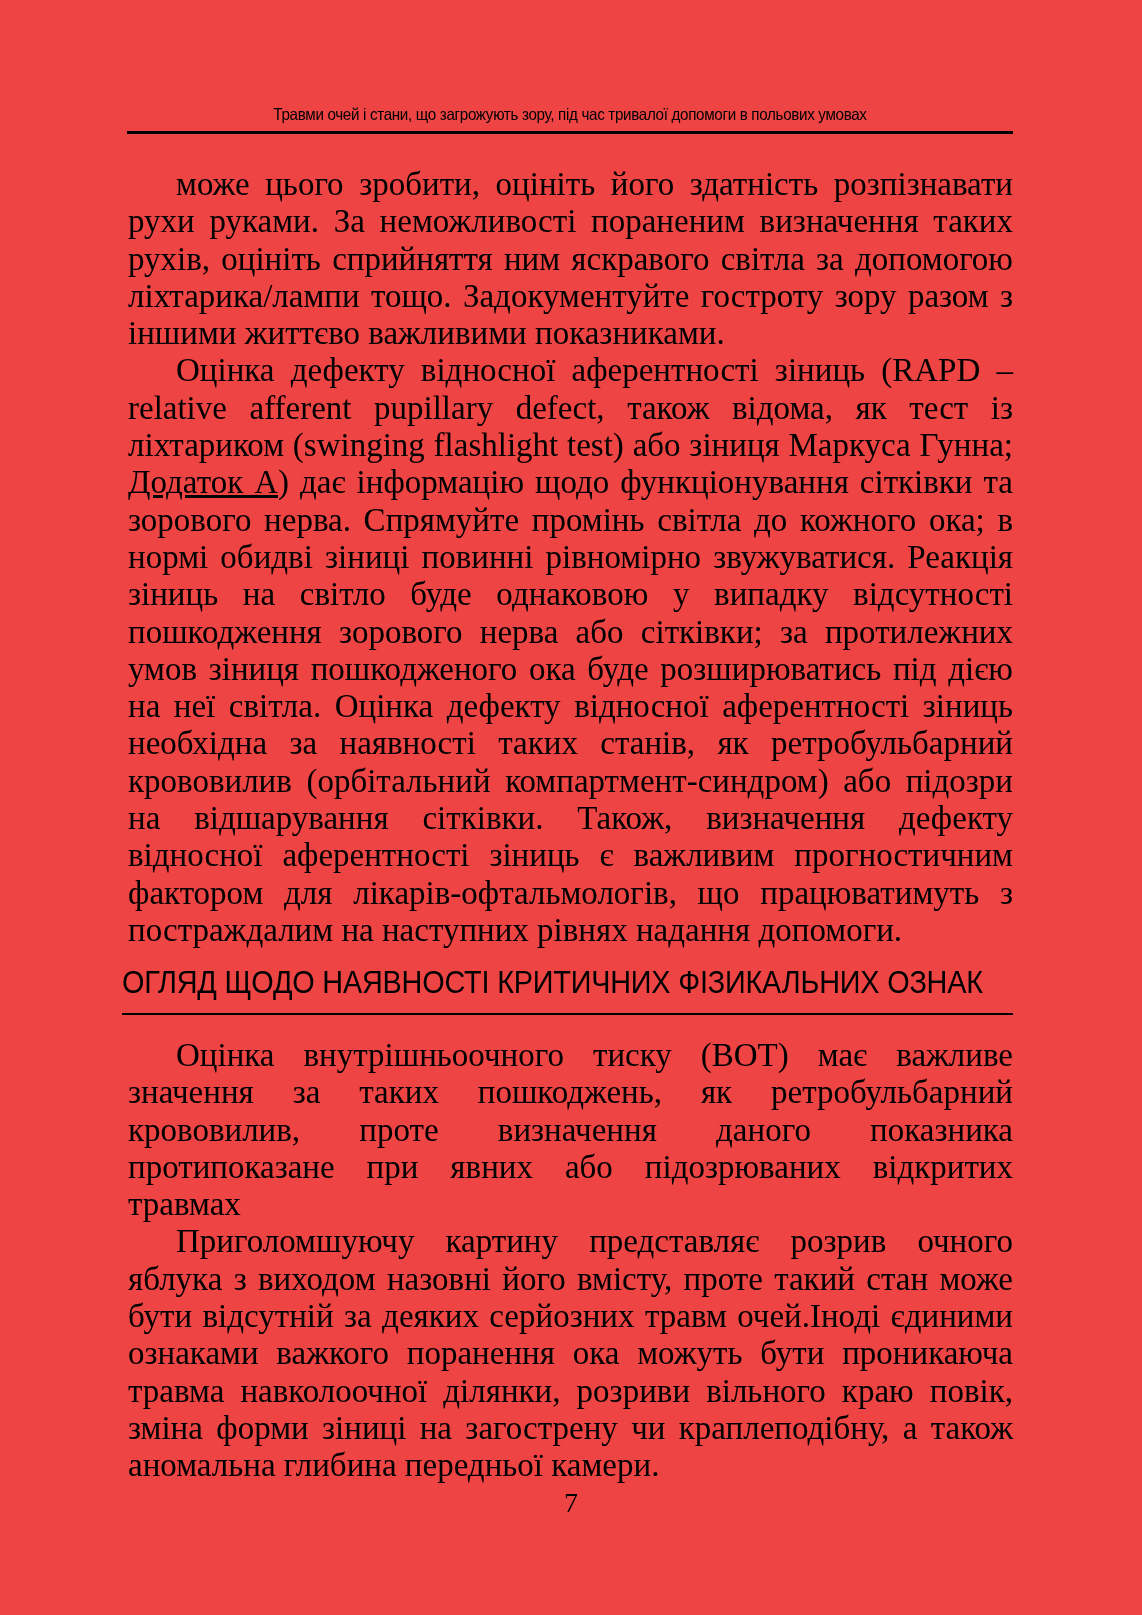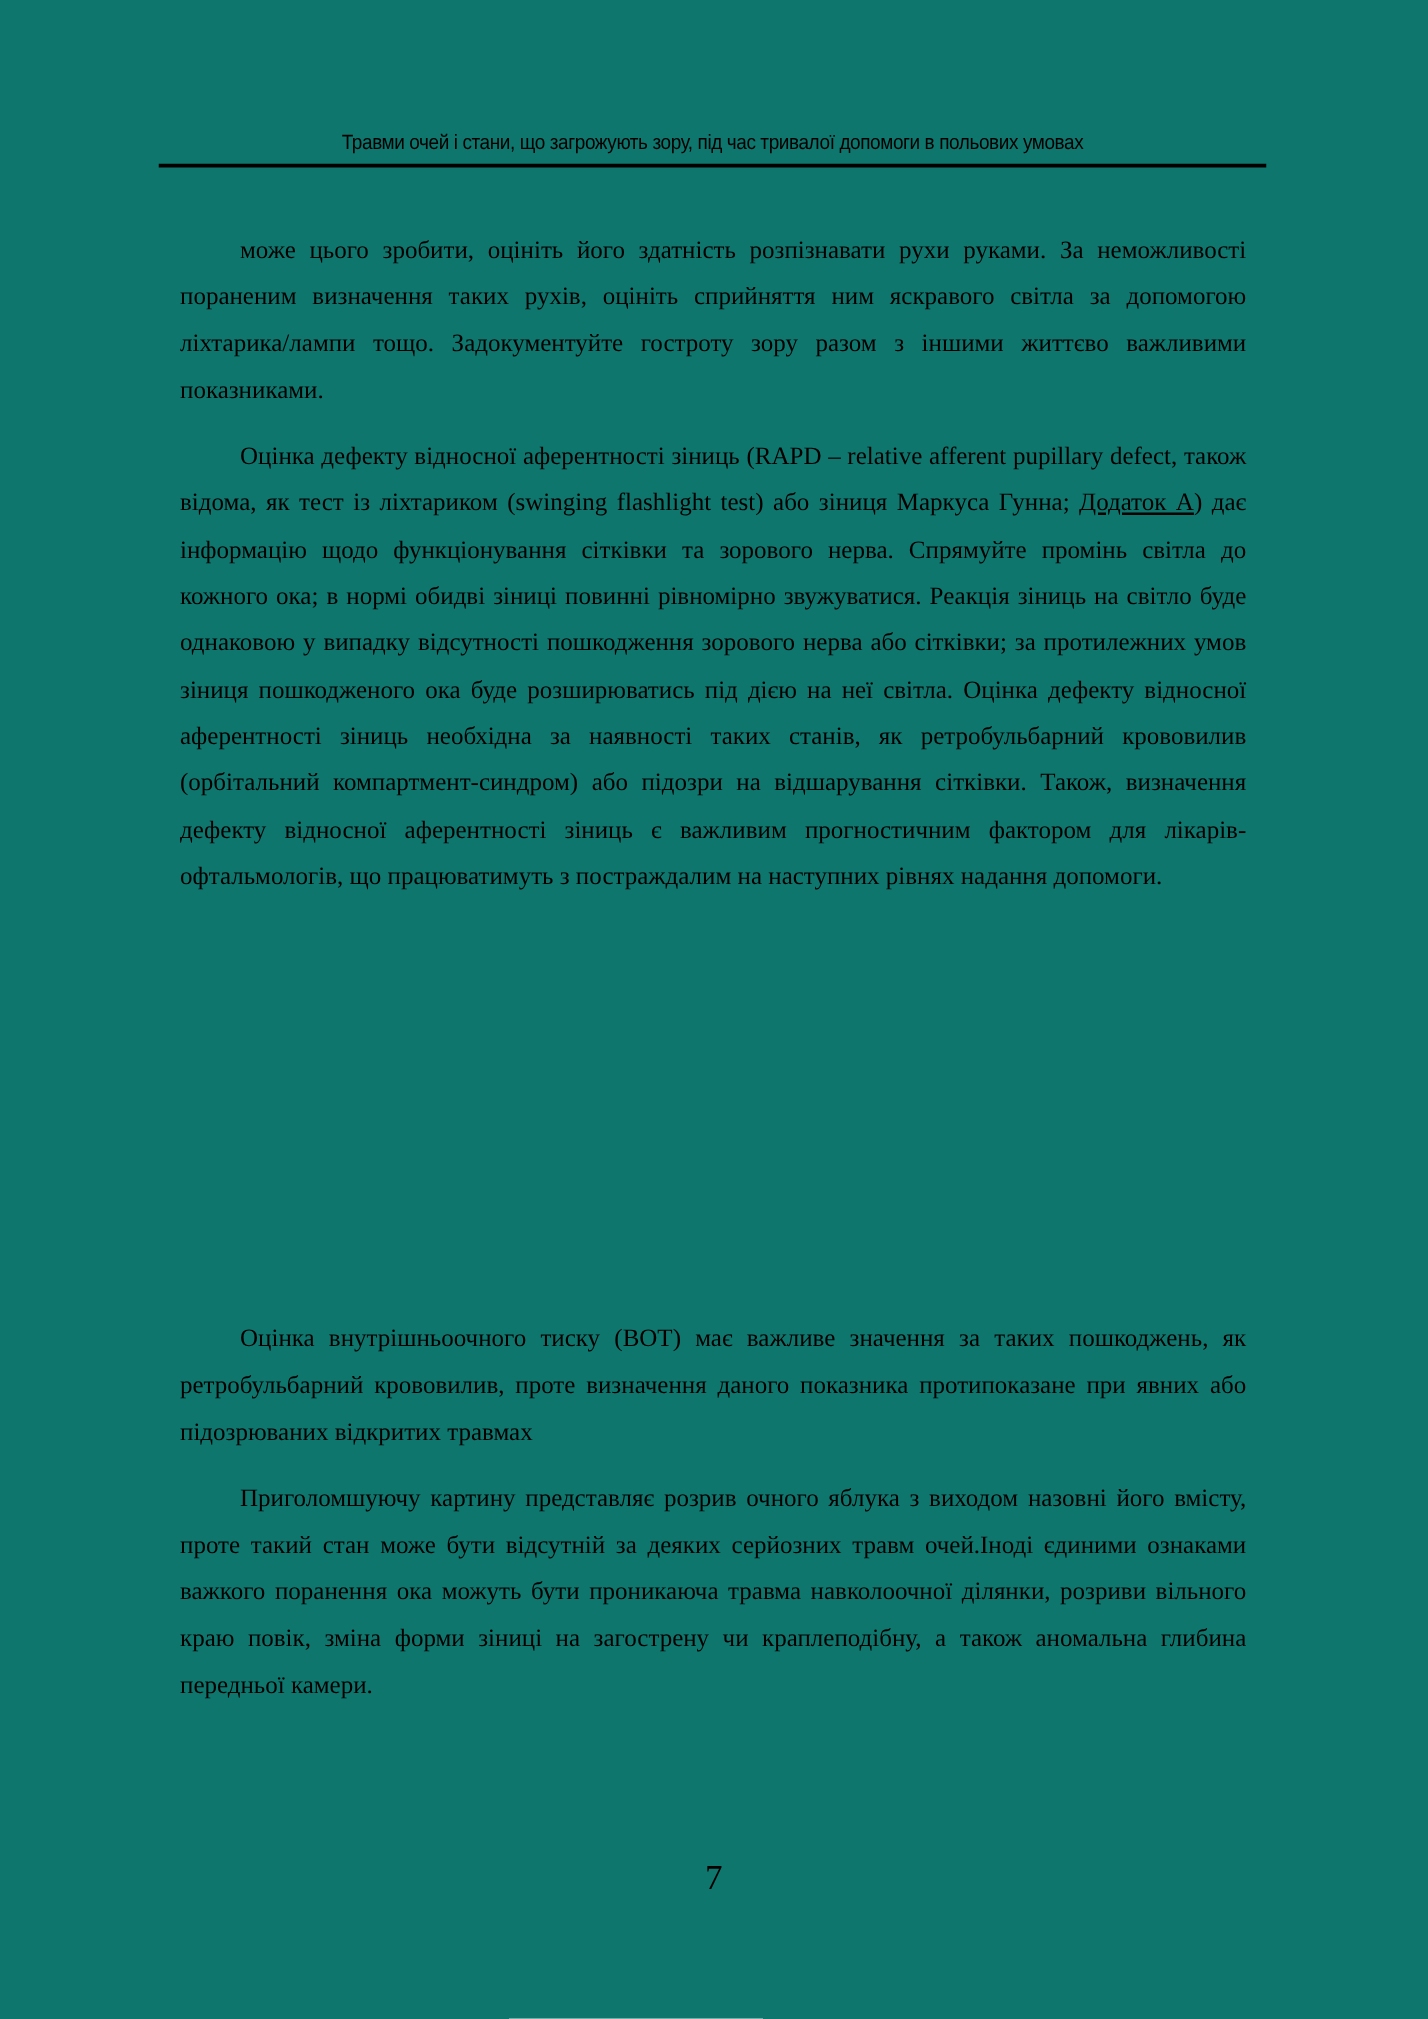--- a/index.html
+++ b/index.html
@@ -7,21 +7,21 @@
     margin: 0;
     padding: 0;
     background: #ffffff;
   }
 
   .page {
     position: relative;
     width: 1142px;
     height: 1615px;
     margin: 0 auto;
-    background: #0f766e;
+    background: #ef4444;
     overflow: hidden;
     box-sizing: border-box;
     padding-left: 48px;
   }
 
   
   .header-zone {
     position: absolute;
     left: 127px;
     top: 104px;
@@ -49,23 +49,23 @@
 
   
   .body-zone {
     position: absolute;
     left: 128px;
     top: 166px;
     width: 885px;
   }
 
   p.para {
-    margin: 16px;
+    margin: 0;
     font-family: "Liberation Serif", "DejaVu Serif", serif;
-    font-size: 20px;
+    font-size: 33px;
     line-height: 37.3px;
     color: #000000;
     text-align: justify;
     text-justify: inter-word;
     text-indent: 48px;
     hyphens: none;
     -webkit-hyphens: none;
   }
 
   p.para.last-line-full {
@@ -135,20 +135,24 @@
   </div>
 
   <div class="body-zone">
 
     <p class="para">може цього зробити, оцініть його здатність розпізнавати рухи руками. За неможливості пораненим визначення таких рухів, оцініть сприйняття ним яскравого світла за допомогою ліхтарика/лампи тощо. Задокументуйте гостроту зору разом з іншими життєво важливими показниками.</p>
 
     <p class="para"><span>Оцінка дефекту відносної аферентності зіниць (RAPD – relative afferent pupillary defect, також відома, як тест із ліхтариком (swinging flashlight test) або зіниця Маркуса Гунна; </span><span class="xref">Додаток А</span><span>) дає інформацію щодо функціонування сітківки та зорового нерва. Спрямуйте промінь світла до кожного ока; в нормі обидві зіниці повинні рівномірно звужуватися. Реакція зіниць на світло буде однаковою у випадку відсутності пошкодження зорового нерва або сітківки; за протилежних умов зіниця пошкодженого ока буде розширюватись під дією на неї світла. Оцінка дефекту відносної аферентності зіниць необхідна за наявності таких станів, як ретробульбарний крововилив (орбітальний компартмент-синдром) або підозри на відшарування сітківки. Також, визначення дефекту відносної аферентності зіниць є важливим прогностичним фактором для лікарів-офтальмологів, що працюватимуть з постраждалим на наступних рівнях надання допомоги.</span></p>
 
   </div>
 
+  <div class="section-zone">
+    <div class="section-heading">ОГЛЯД ЩОДО НАЯВНОСТІ КРИТИЧНИХ ФІЗИКАЛЬНИХ ОЗНАК</div>
+    <div class="section-rule"></div>
+  </div>
 
   <div class="body-zone-2">
 
     <p class="para last-line-full">Оцінка внутрішньоочного тиску (ВОТ) має важливе значення за таких пошкоджень, як ретробульбарний крововилив, проте визначення даного показника протипоказане при явних або підозрюваних відкритих травмах</p>
 
     <p class="para">Приголомшуючу картину представляє розрив очного яблука з виходом назовні його вмісту, проте такий стан може бути відсутній за деяких серйозних травм очей.Іноді єдиними ознаками важкого поранення ока можуть бути проникаюча травма навколоочної ділянки, розриви вільного краю повік, зміна форми зіниці на загострену чи краплеподібну, а також аномальна глибина передньої камери.</p>
 
   </div>
 
   <div class="page-number">7</div>

